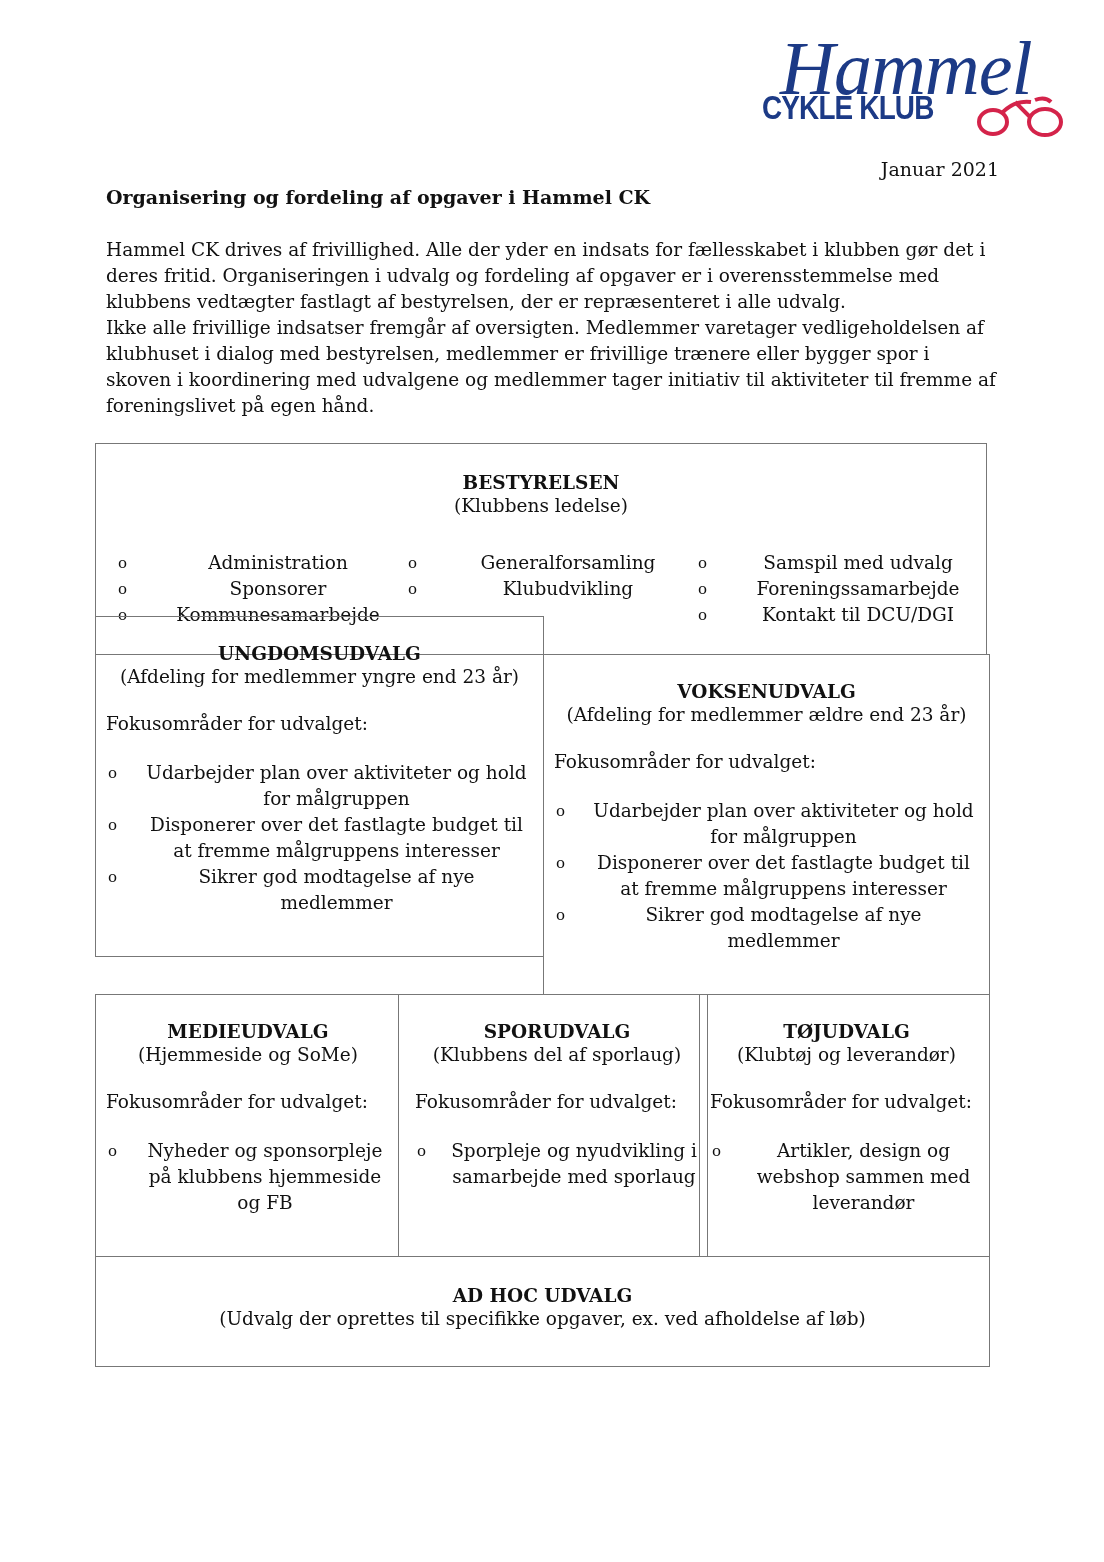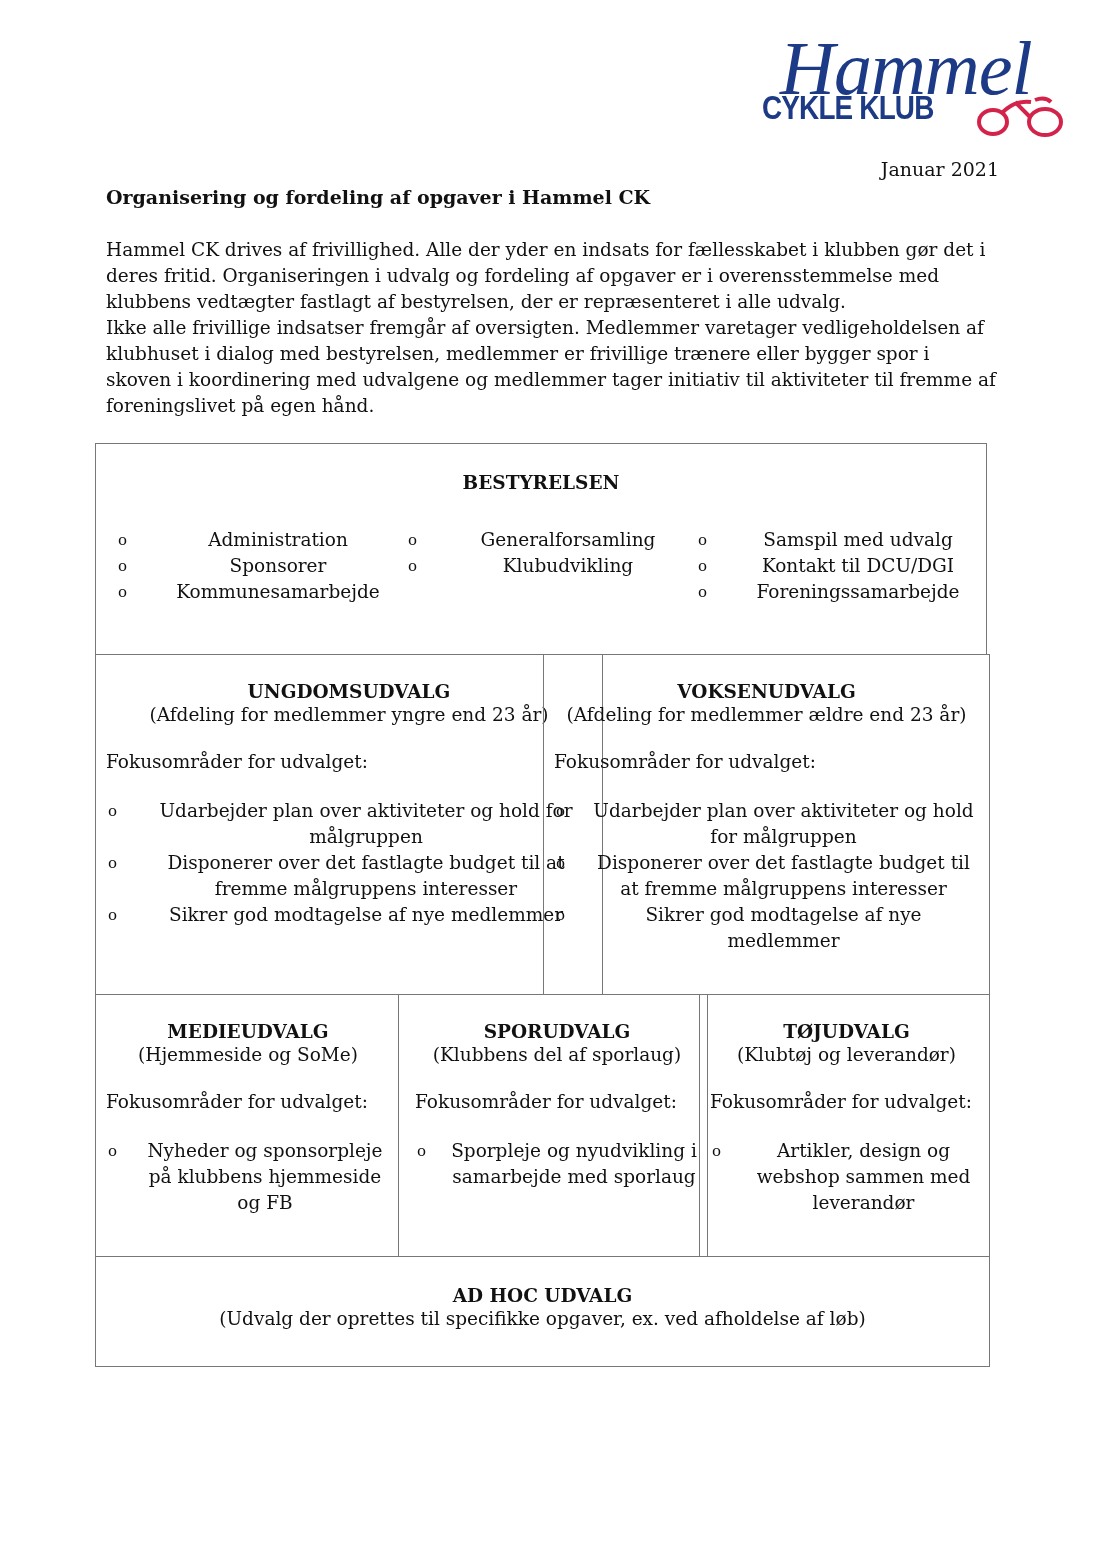--- a/index.html
+++ b/index.html
@@ -39,39 +39,40 @@
 
 <div class="date">Januar 2021</div>
 <div class="title">Organisering og fordeling af opgaver i Hammel CK</div>
 <div class="intro">
   <p>Hammel CK drives af frivillighed. Alle der yder en indsats for fællesskabet i klubben gør det i deres fritid. Organiseringen i udvalg og fordeling af opgaver er i overensstemmelse med klubbens vedtægter fastlagt af bestyrelsen, der er repræsenteret i alle udvalg.</p>
   <p>Ikke alle frivillige indsatser fremgår af oversigten. Medlemmer varetager vedligeholdelsen af klubhuset i dialog med bestyrelsen, medlemmer er frivillige trænere eller bygger spor i skoven i koordinering med udvalgene og medlemmer tager initiativ til aktiviteter til fremme af foreningslivet på egen hånd.</p>
 </div>
 
 <div class="box" style="left:95px;top:443px;width:892px;height:212px;padding-top:28px;">
   <div class="hd">BESTYRELSEN</div>
+  <div class="sub">(Klubbens ledelse)</div>
   <div class="bcols">
     <ul class="c">
       <li>Administration</li>
       <li>Sponsorer</li>
       <li>Kommunesamarbejde</li>
     </ul>
     <ul class="c">
       <li>Generalforsamling</li>
       <li>Klubudvikling</li>
     </ul>
     <ul class="c">
       <li>Samspil med udvalg</li>
+      <li>Foreningssamarbejde</li>
       <li>Kontakt til DCU/DGI</li>
-      <li>Foreningssamarbejde</li>
     </ul>
   </div>
 </div>
 
-<div class="box" style="left:95px;top:654px;width:508px;height:341px;padding:26px 10px 0 10px;">
+<div class="box" style="left:95px;top:616px;width:449px;height:341px;padding:26px 10px 0 10px;">
   <div class="hd">UNGDOMSUDVALG</div>
   <div class="sub">(Afdeling for medlemmer yngre end 23 år)</div>
   <div class="focus">Fokusområder for udvalget:</div>
   <ul class="c">
     <li>Udarbejder plan over aktiviteter og hold for målgruppen</li>
     <li>Disponerer over det fastlagte budget til at fremme målgruppens interesser</li>
     <li>Sikrer god modtagelse af nye medlemmer</li>
   </ul>
 </div>
 

